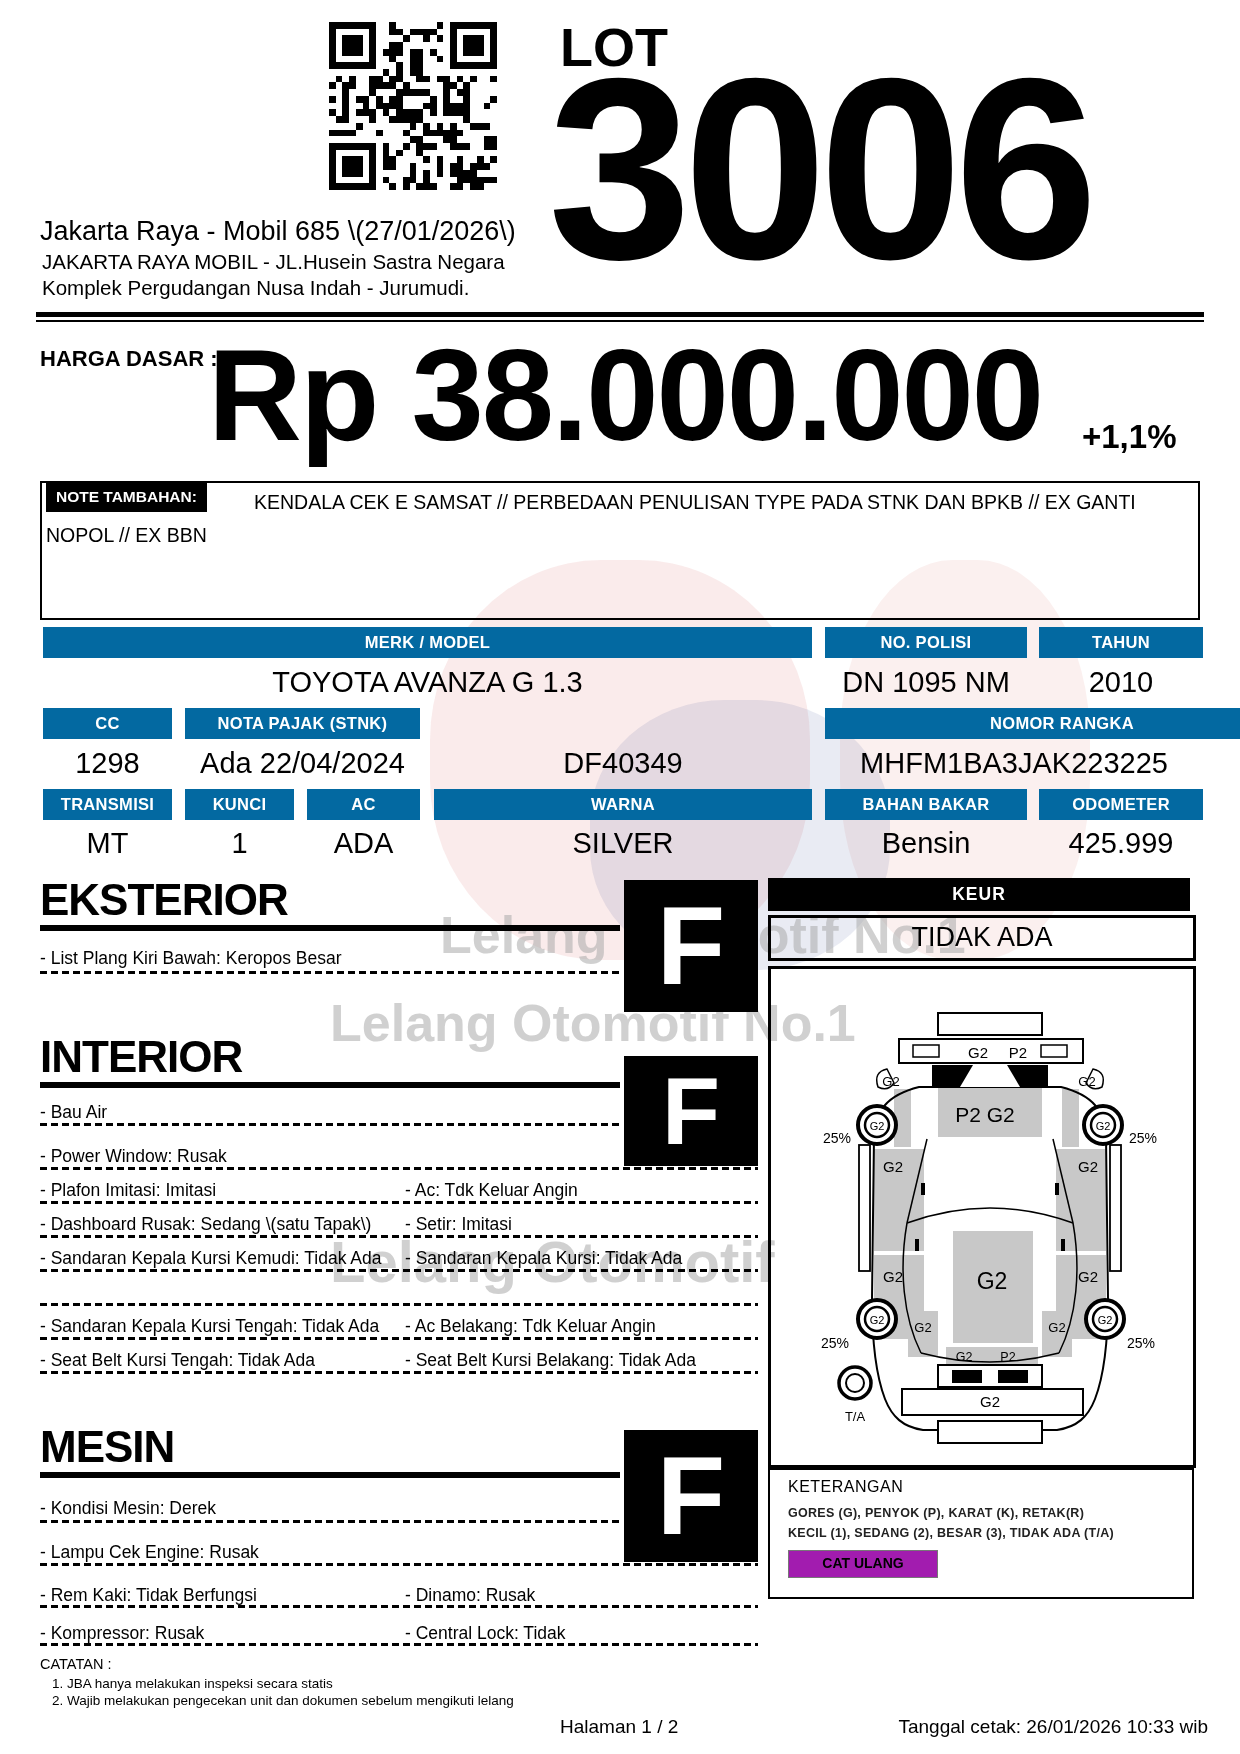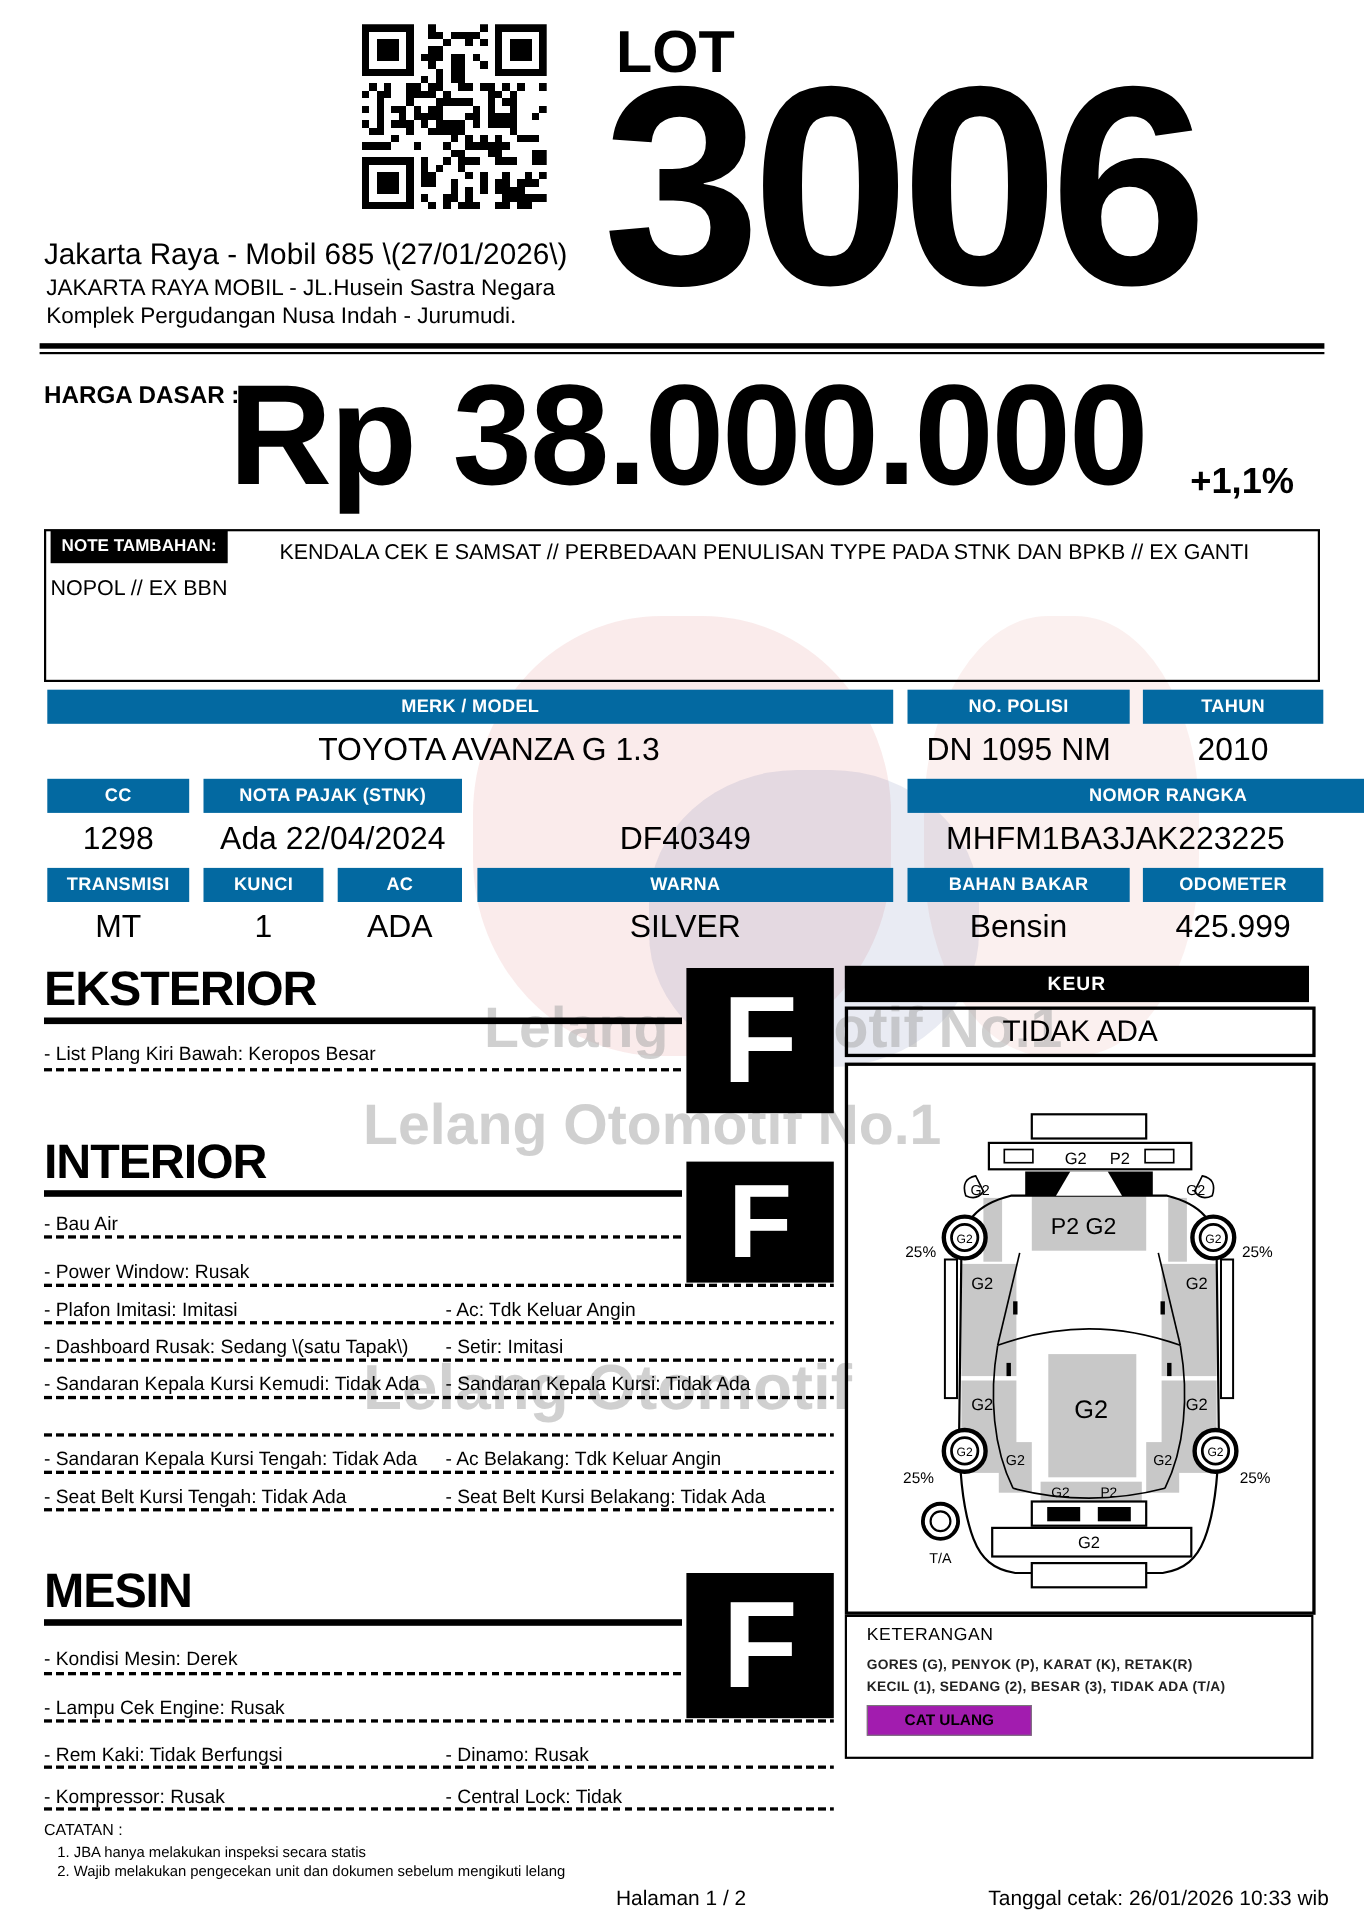--- a/index.html
+++ b/index.html
@@ -28,21 +28,21 @@
   #harga-label{left:40px;top:346px;font-size:22px;font-weight:bold;}
   #price-amount{left:208px;top:330px;font-size:130px;font-weight:bold;line-height:1;letter-spacing:-2px;white-space:nowrap;text-align:right;}
   #price-pct{left:1082px;top:418px;font-size:33px;font-weight:bold;}
   #note-box{left:40px;top:481px;width:1156px;height:135px;border:2px solid #000;}
   #note-label{left:46px;top:482px;background:#000;color:#fff;font-size:15.5px;font-weight:bold;padding:6px 10px;}
   #note-text{left:46px;top:486px;width:1108px;font-size:19.5px;line-height:1.7;text-indent:208px;}
   
   .th{background:#0369a1;color:#fff;font-size:16.5px;font-weight:bold;text-align:center;height:31px;line-height:31px;letter-spacing:.3px;}
   .td{font-size:29px;text-align:center;white-space:nowrap;}
   .c-merk-h{left:43px;top:627px;width:769px;}  .c-pol-h{left:825px;top:627px;width:202px;}  .c-tah-h{left:1039px;top:627px;width:164px;}
-  .c-merk-v{left:60px;top:666px;width:769px;}  .c-pol-v{left:825px;top:666px;width:202px;}  .c-tah-v{left:1039px;top:666px;width:164px;}
+  .c-merk-v{left:43px;top:666px;width:769px;}  .c-pol-v{left:825px;top:666px;width:202px;}  .c-tah-v{left:1039px;top:666px;width:164px;}
   .c-cc-h{left:43px;top:708px;width:129px;}    .c-nota-h{left:185px;top:708px;width:235px;} .c-mes-h{left:434px;top:708px;width:378px;} .c-ran-h{left:825px;top:708px;width:378px;padding-left:48px;}
   .c-cc-v{left:43px;top:747px;width:129px;}    .c-nota-v{left:185px;top:747px;width:235px;} .c-mes-v{left:434px;top:747px;width:378px;} .c-ran-v{left:825px;top:747px;width:378px;}
   .c-tra-h{left:43px;top:789px;width:129px;}   .c-kun-h{left:185px;top:789px;width:109px;}  .c-ac-h{left:307px;top:789px;width:113px;}  .c-war-h{left:434px;top:789px;width:378px;} .c-bah-h{left:825px;top:789px;width:202px;} .c-odo-h{left:1039px;top:789px;width:164px;}
   .c-tra-v{left:43px;top:827px;width:129px;}   .c-kun-v{left:185px;top:827px;width:109px;}  .c-ac-v{left:307px;top:827px;width:113px;}  .c-war-v{left:434px;top:827px;width:378px;} .c-bah-v{left:825px;top:827px;width:202px;} .c-odo-v{left:1039px;top:827px;width:164px;}
   
   .sec-head{left:40px;font-size:44px;font-weight:900;letter-spacing:-1px;line-height:1;text-align:center;}
   .sec-rule{left:40px;width:580px;height:6px;background:#000;}
   .item-row{left:40px;width:718px;font-size:17.5px;white-space:nowrap;}
   .item-row .col-r{position:absolute;left:365px;top:0;}
   .dotline{left:40px;height:3px;background:repeating-linear-gradient(90deg,#000 0 7px,transparent 7px 11px);}

